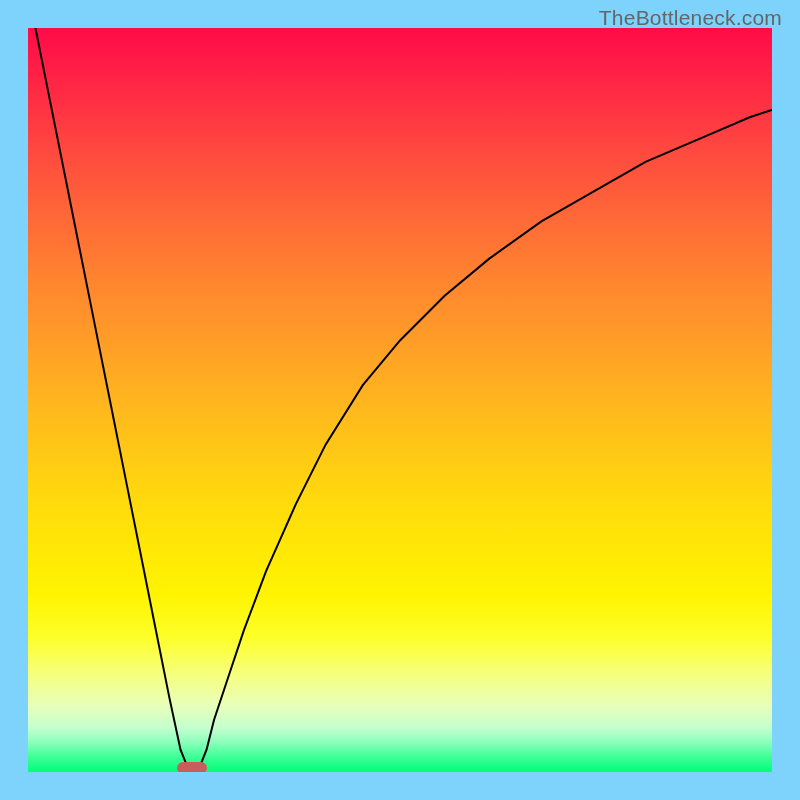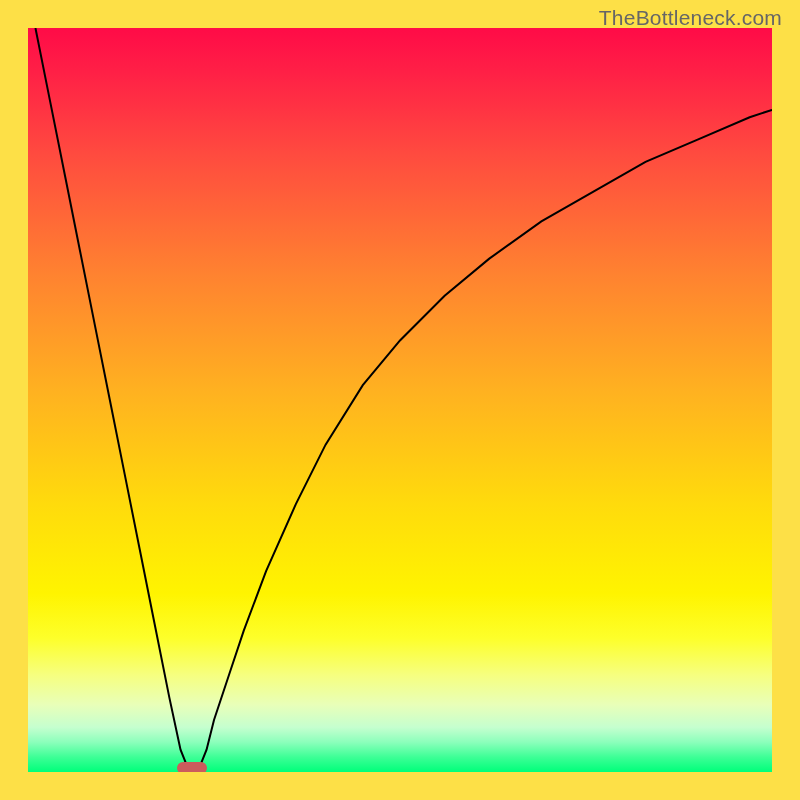--- a/index.html
+++ b/index.html
@@ -8,21 +8,21 @@
     width: 800px;
     height: 800px;
     overflow: hidden;
     background: #000;
     font-family: Arial, Helvetica, sans-serif;
   }
   .frame {
     position: absolute;
     left: 0; top: 0;
     width: 800px; height: 800px;
-    background: #fde047;
+    background: #7dd3fc;
   }
   .plot {
     position: absolute;
     left: 28px;
     top: 28px;
     width: 744px;
     height: 744px;
     overflow: hidden;
   }
   .gradient {

